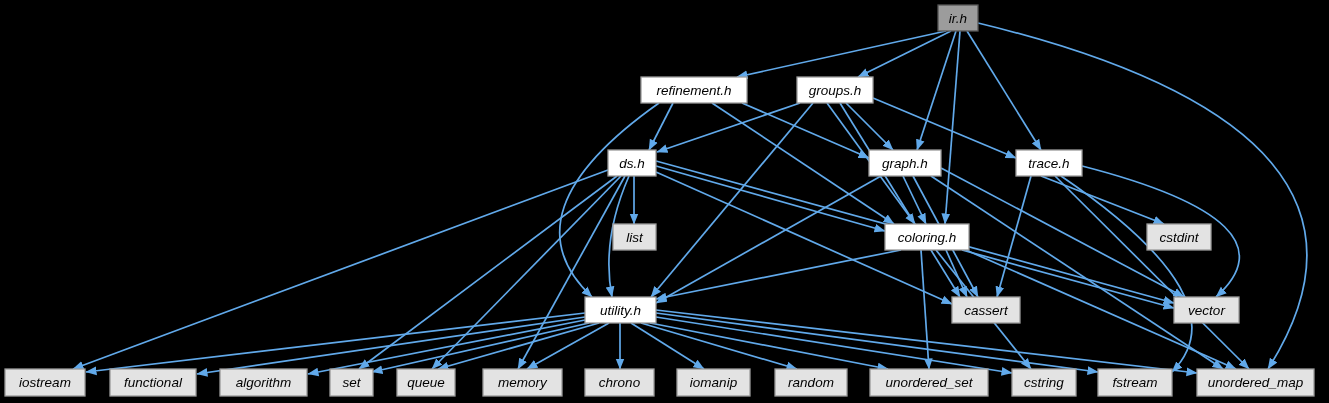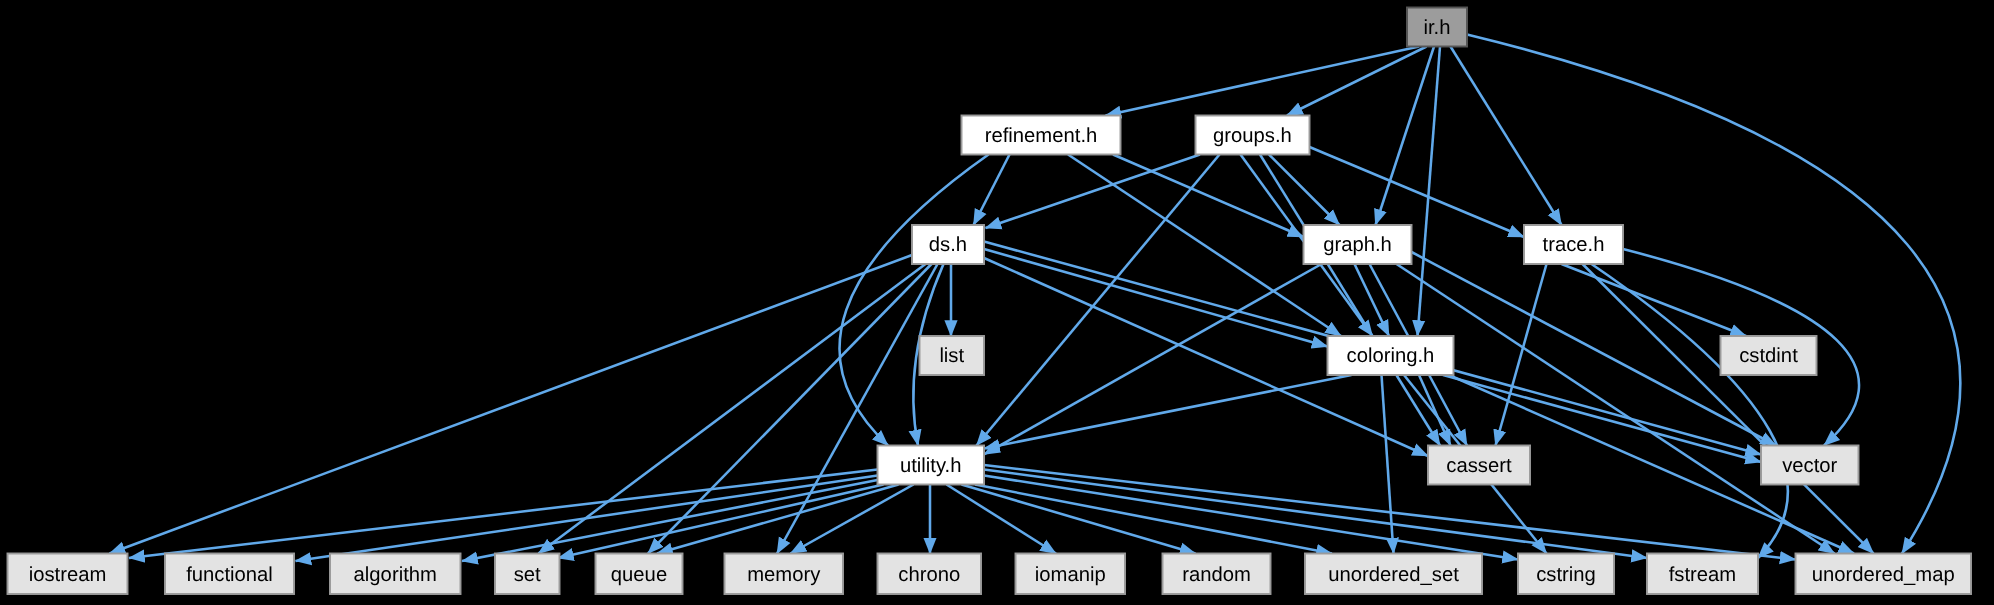--- a/index.html
+++ b/index.html
@@ -1,16 +1,16 @@
 <!DOCTYPE html>
 <html><head>
 <meta charset="utf-8">
 <style>
   html,body{margin:0;padding:0;background:#000;}
-  .stage{position:relative;width:1329px;height:403px;background:#000;overflow:hidden;}
+  .stage{position:relative;width:1329px;height:403px;background:#000;overflow:hidden;font-style:italic;}
   svg{display:block;}
   .edge{fill:none;stroke-width:1.7px;}
   .node-rect{stroke-width:1.3px;}
   .node-label{font-family:"Liberation Sans","DejaVu Sans",sans-serif;font-size:13.5px;}
 </style>
 </head>
 <body>
 
 <div class="stage">
   <svg width="1329" height="403" viewBox="0 0 1329 403" xmlns="http://www.w3.org/2000/svg" style="background: rgb(0, 0, 0);">

